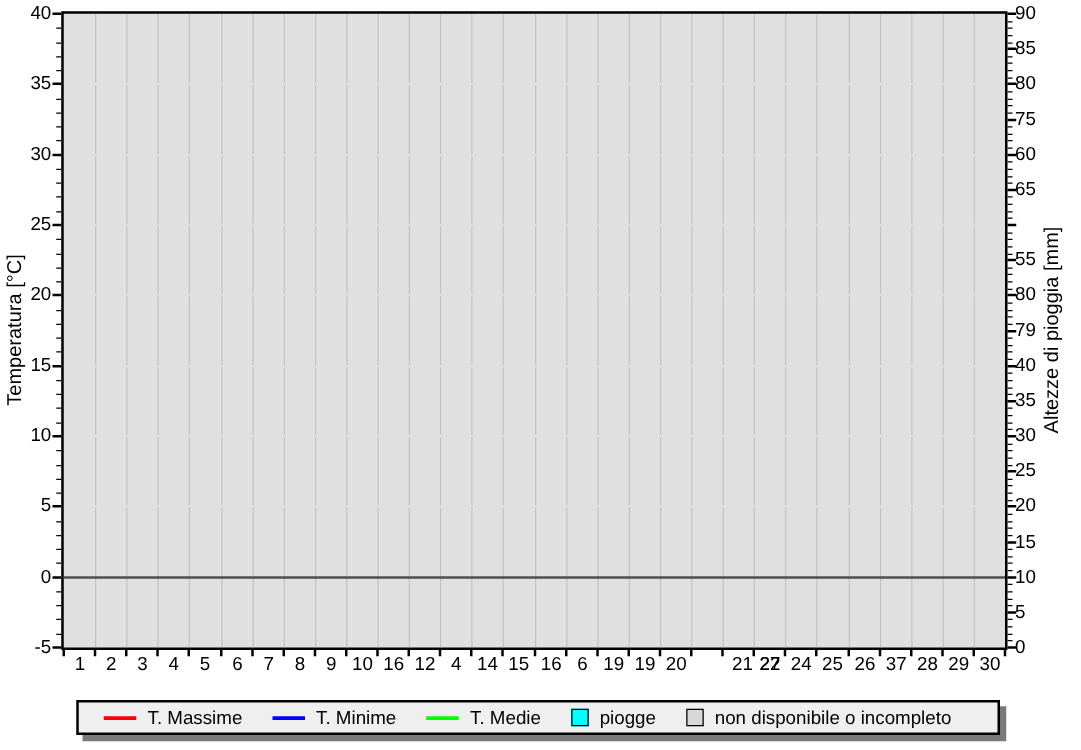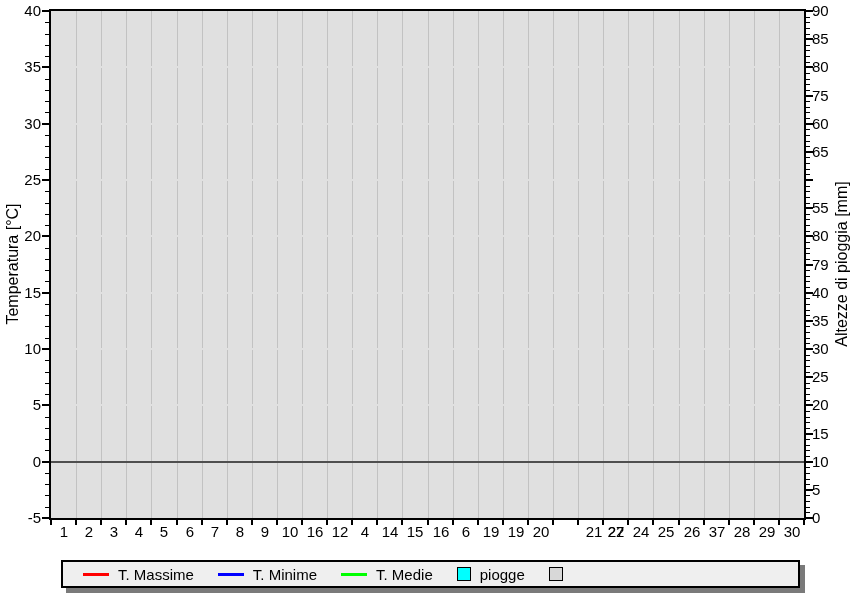--- a/index.html
+++ b/index.html
@@ -96,20 +96,21 @@
       <div class="legend-item">
         <div class="swatch-line" style="background: rgb(0, 255, 0);"></div>
         <span class="legend-label">T. Medie</span>
       </div>
       <div class="legend-item">
         <div class="swatch-square" style="background: rgb(0, 255, 255);"></div>
         <span class="legend-label">piogge</span>
       </div>
       <div class="legend-item">
         <div class="swatch-square" style="background: rgb(216, 216, 216);"></div>
+        <span class="legend-label">non disponibile o incompleto</span>
       </div>
     </div>
 
 <div class="tick" style="left: 50px; top: 520px; width: 2px; height: 5px;"></div>
     <div class="tick" style="left: 75px; top: 520px; width: 2px; height: 5px;"></div>
     <div class="tick" style="left: 100px; top: 520px; width: 2px; height: 5px;"></div>
     <div class="tick" style="left: 125px; top: 520px; width: 2px; height: 5px;"></div>
     <div class="tick" style="left: 150px; top: 520px; width: 2px; height: 5px;"></div>
     <div class="tick" style="left: 176px; top: 520px; width: 2px; height: 5px;"></div>
     <div class="tick" style="left: 201px; top: 520px; width: 2px; height: 5px;"></div>

